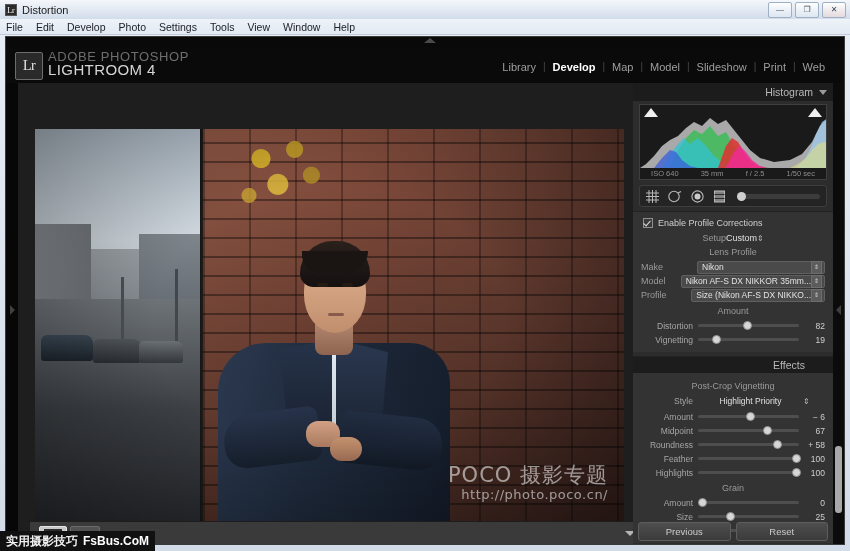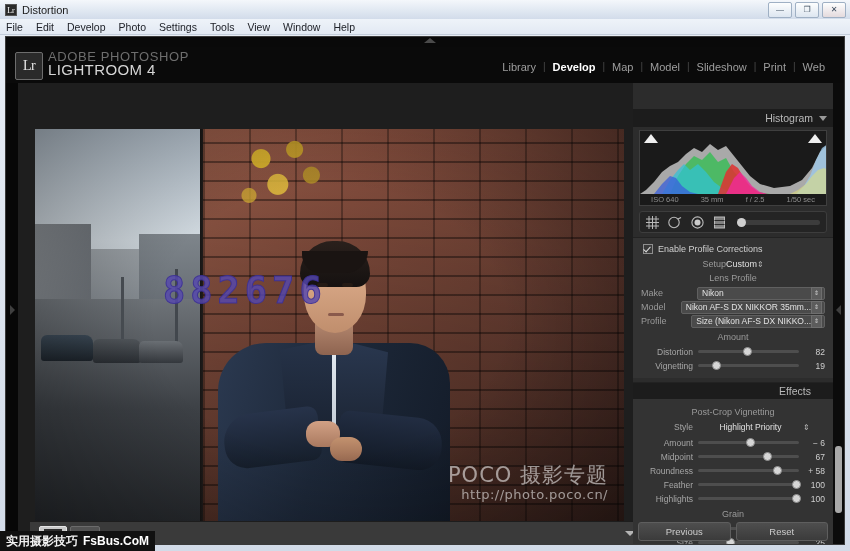--- a/index.html
+++ b/index.html
@@ -167,21 +167,21 @@
 
   .watermark{position:absolute;left:0;bottom:0;height:20px;background:#111;
     display:flex;align-items:center;padding:0 6px;box-sizing:border-box;z-index:40;}
   .watermark .w1{font-size:12px;color:#f0f0f0;font-weight:bold;
     font-family:"DejaVu Sans",sans-serif;}
   .watermark .w2{font-size:12px;color:#ffffff;margin-left:5px;font-weight:bold;}
 
   
   .rpanel{position:absolute;left:627px;top:0;width:200px;height:463px;background:#2c2c2c;}
   .panel-head{height:18px;background:#1c1c1c;display:flex;align-items:center;
-    justify-content:flex-end;padding-right:6px;box-sizing:border-box;margin-top:26px;}
+    justify-content:flex-end;padding-right:6px;box-sizing:border-box;}
   .panel-head .t{font-size:10.5px;color:#b9b9b9;margin-right:6px;}
   .panel-head .tri{width:0;height:0;border-left:4px solid transparent;
     border-right:4px solid transparent;border-top:5px solid #9a9a9a;}
 
   .histo{margin:3px 6px 0 6px;height:74px;background:#1a1a1a;border:1px solid #3f3f3f;
     position:relative;overflow:hidden;}
   .histo svg{position:absolute;left:0;bottom:11px;}
   .clip{position:absolute;top:3px;width:0;height:0;border-left:7px solid transparent;
     border-right:7px solid transparent;border-bottom:9px solid #efefef;}
   .clipL{left:4px;}
@@ -330,21 +330,20 @@
               <div class="eyeL"></div>
               <div class="eyeR"></div>
               <div class="mouth"></div>
               <div class="armL"></div>
               <div class="armR"></div>
               <div class="handL"></div>
               <div class="handR"></div>
             </div>
 
             <div class="vig"></div>
-            <div class="overlay-num">882676</div>
             <div class="poco">
               <div class="p1">POCO 摄影专题</div>
               <div class="p2">http://photo.poco.cn/</div>
             </div>
           </div>
         </div>
 
         <div class="toolbar">
           <div class="tb-btn tb-loupe">
               <i></i>
@@ -462,21 +461,21 @@
                 <span class="tk" style="left:14%"></span>
               </span>
               <span class="sval">19</span>
             </div>
           </div>
         </div>
 
         <div class="section">
           <div class="sec-head">
             <span class="sq"></span>
-            <span class="t" style="font-size:10.5px;color:#b9b9b9;margin-right:16px;">Effects</span>
+            <span class="t" style="font-size:10.5px;color:#b9b9b9;margin-right:22px;">Effects</span>
             <span class="tri"></span>
           </div>
           <div class="sec-body">
             <div class="centerlbl">Post-Crop Vignetting</div>
             <div class="stylerow">
               <span class="sname">Style</span>
               <span class="sv">Highlight Priority</span>
               <span class="sp" style="font-size:8px;color:#bdbdbd;width:22px;">⇕</span>
             </div>
 

